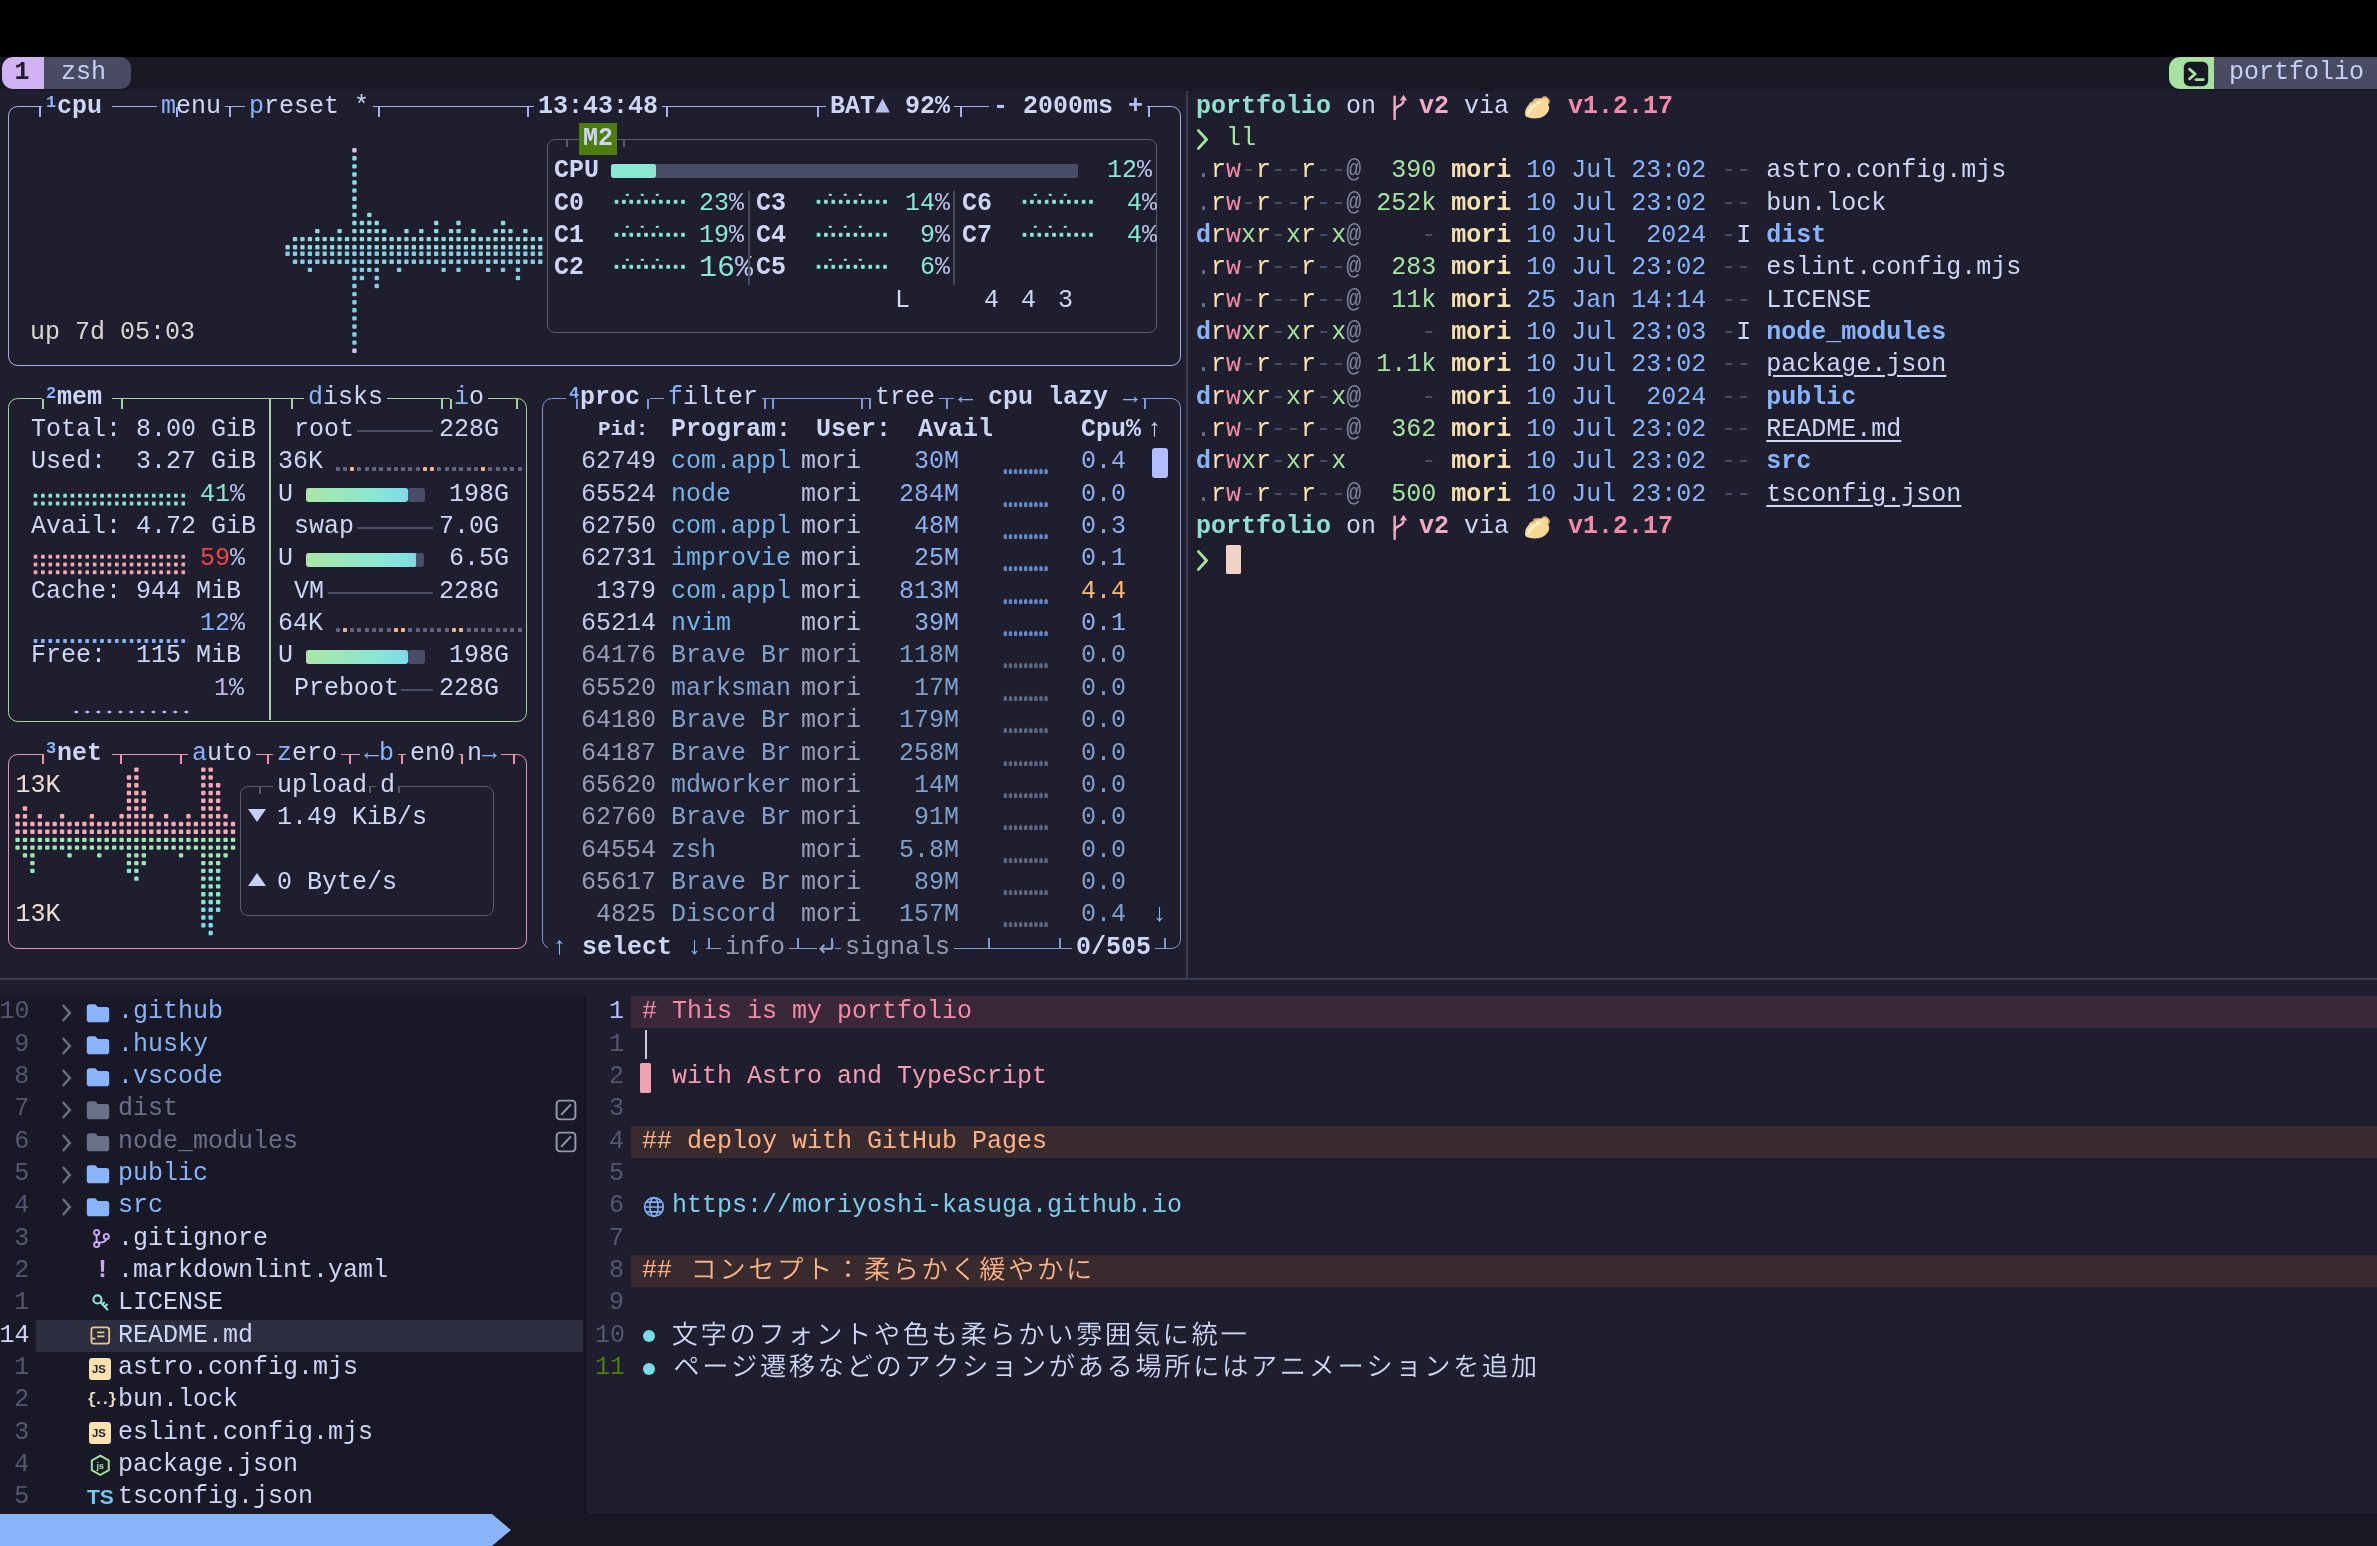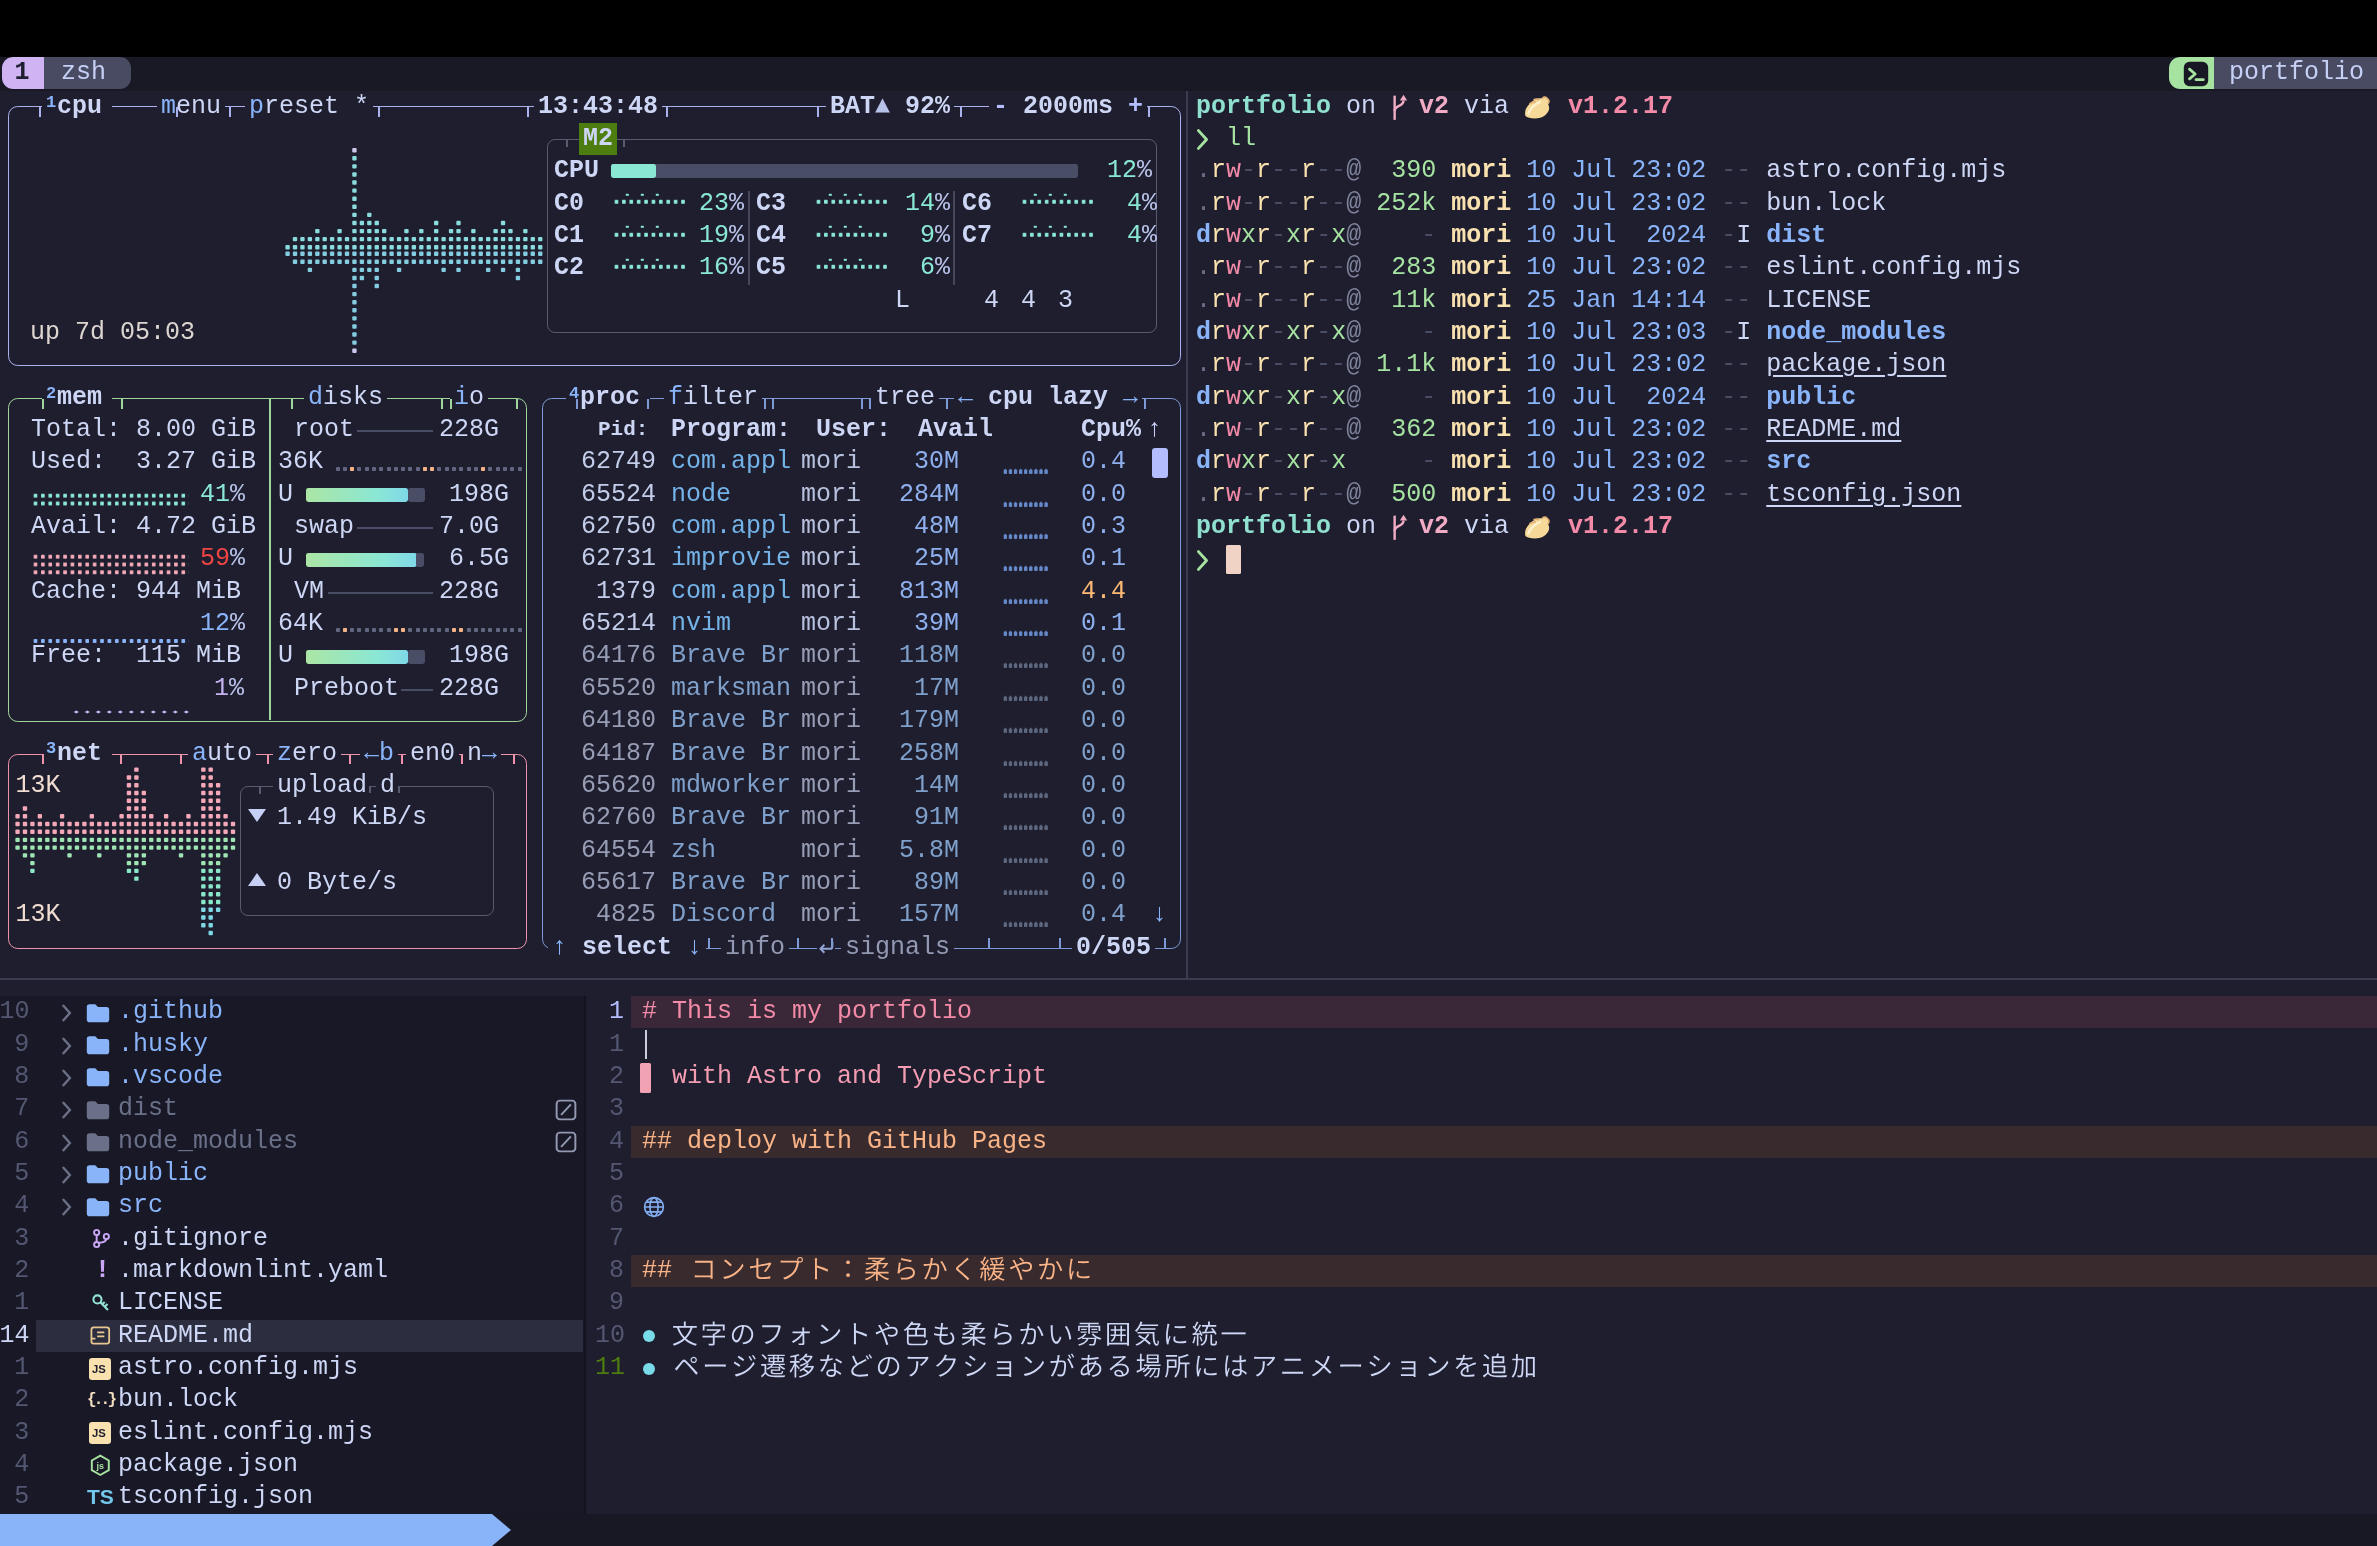--- a/index.html
+++ b/index.html
@@ -56,21 +56,21 @@
 <div style="position:absolute;left:612px;top:197px;width:73px;height:8px;background-image:radial-gradient(#8ae7d4 1.9px,transparent 2.2px);background-size:7.4px 8px;background-position:0.8px 0.8px"></div>
 <div style="position:absolute;left:619px;top:190px;width:49px;height:7.3px;background-image:radial-gradient(#8ae7d4 1.9px,transparent 2.2px);background-size:15px 8px;background-position:0.8px 0.8px"></div>
 <div class="t" style="left:699px;top:188px;font-size:25px;line-height:32px"><span style="color:#8ae7d4">23</span><span style="color:#b8c2e8">%</span></div>
 <div class="t" style="left:554px;top:220px;font-size:25px;line-height:32px"><span style="color:#cdd6f4;font-weight:700">C1</span></div>
 <div style="position:absolute;left:612px;top:230px;width:73px;height:8px;background-image:radial-gradient(#8ae7d4 1.9px,transparent 2.2px);background-size:7.4px 8px;background-position:0.8px 0.8px"></div>
 <div style="position:absolute;left:619px;top:222px;width:49px;height:7.3px;background-image:radial-gradient(#8ae7d4 1.9px,transparent 2.2px);background-size:15px 8px;background-position:0.8px 0.8px"></div>
 <div class="t" style="left:699px;top:220px;font-size:25px;line-height:32px"><span style="color:#8ae7d4">19</span><span style="color:#b8c2e8">%</span></div>
 <div class="t" style="left:554px;top:252px;font-size:25px;line-height:32px"><span style="color:#cdd6f4;font-weight:700">C2</span></div>
 <div style="position:absolute;left:612px;top:262px;width:73px;height:8px;background-image:radial-gradient(#8ae7d4 1.9px,transparent 2.2px);background-size:7.4px 8px;background-position:0.8px 0.8px"></div>
 <div style="position:absolute;left:619px;top:255px;width:49px;height:7.3px;background-image:radial-gradient(#8ae7d4 1.9px,transparent 2.2px);background-size:15px 8px;background-position:0.8px 0.8px"></div>
-<div class="t" style="left:699px;top:252px;font-size:25px;line-height:32px"><span style="color:#8ae7d4">16</span><span style="color:#b8c2e8">%</span></div>
+<div class="t" style="left:699px;top:252px;font-size:30px;line-height:32px"><span style="color:#8ae7d4">16</span><span style="color:#b8c2e8">%</span></div>
 <div class="t" style="left:756px;top:188px;font-size:25px;line-height:32px"><span style="color:#cdd6f4;font-weight:700">C3</span></div>
 <div style="position:absolute;left:814px;top:197px;width:73px;height:8px;background-image:radial-gradient(#8ae7d4 1.9px,transparent 2.2px);background-size:7.4px 8px;background-position:0.8px 0.8px"></div>
 <div style="position:absolute;left:822px;top:190px;width:49px;height:7.3px;background-image:radial-gradient(#8ae7d4 1.9px,transparent 2.2px);background-size:15px 8px;background-position:0.8px 0.8px"></div>
 <div class="t" style="left:905px;top:188px;font-size:25px;line-height:32px"><span style="color:#8ae7d4">14</span><span style="color:#b8c2e8">%</span></div>
 <div class="t" style="left:756px;top:220px;font-size:25px;line-height:32px"><span style="color:#cdd6f4;font-weight:700">C4</span></div>
 <div style="position:absolute;left:814px;top:230px;width:73px;height:8px;background-image:radial-gradient(#8ae7d4 1.9px,transparent 2.2px);background-size:7.4px 8px;background-position:0.8px 0.8px"></div>
 <div style="position:absolute;left:822px;top:222px;width:49px;height:7.3px;background-image:radial-gradient(#8ae7d4 1.9px,transparent 2.2px);background-size:15px 8px;background-position:0.8px 0.8px"></div>
 <div class="t" style="left:905px;top:220px;font-size:25px;line-height:32px"><span style="color:#8ae7d4">&nbsp;9</span><span style="color:#b8c2e8">%</span></div>
 <div class="t" style="left:756px;top:252px;font-size:25px;line-height:32px"><span style="color:#cdd6f4;font-weight:700">C5</span></div>
 <div style="position:absolute;left:814px;top:262px;width:73px;height:8px;background-image:radial-gradient(#8ae7d4 1.9px,transparent 2.2px);background-size:7.4px 8px;background-position:0.8px 0.8px"></div>
@@ -946,20 +946,21 @@
 <div class="t" style="left:672px;top:1061px;font-size:25px;line-height:32px"><span style="color:#f49cb1">with&nbsp;Astro&nbsp;and&nbsp;TypeScript</span></div>
 <div style="position:absolute;left:631px;top:1126px;width:1747px;height:32px;background:#392b2d;"></div>
 <div class="t" style="left:642px;top:1126px;font-size:25px;line-height:32px"><span style="color:#fab387">##&nbsp;deploy&nbsp;with&nbsp;GitHub&nbsp;Pages</span></div>
 <svg style="left:643px;top:1196px" width="22" height="22" viewBox="0 0 27 27">
 <g stroke="#84aef2" stroke-width="2" fill="none">
 <circle cx="13.5" cy="13.5" r="11.5"></circle>
         <ellipse cx="13.5" cy="13.5" rx="5" ry="11.5"></ellipse>
 <path d="M2.5 13.5 h22 M4.5 7.5 h18 M4.5 19.5 h18"></path>
       </g>
     </svg>
+<div class="t" style="left:672px;top:1190px;font-size:25px;line-height:32px"><span style="color:#7fcdec">https://moriyoshi-kasuga.github.io</span></div>
 <div style="position:absolute;left:631px;top:1255px;width:1747px;height:32px;background:#392b2d;"></div>
 <div class="t" style="left:642px;top:1255px;font-size:25px;line-height:32px"><span style="color:#fab387">##</span></div>
 <div style="position:absolute;left:643px;top:1330px;width:12px;height:12px;border-radius:50%;background:#7adbe8"></div>
 <div style="position:absolute;left:643px;top:1363px;width:12px;height:12px;border-radius:50%;background:#7adbe8"></div>
 <svg style="left:687px;top:1255px" width="408" height="32" viewBox="0 0 505 40">
       <g fill="#fab387" transform="translate(0,29.5)">
         <path transform="translate(0.0,0)" d="M7.6 -22.4Q8.4 -22.3 9.4 -22.2Q10.4 -22.2 11.1 -22.2H27.2Q27.8 -22.2 28.5 -22.2Q29.1 -22.2 29.6 -22.2Q29.6 -21.7 29.5 -21Q29.5 -20.3 29.5 -19.8V-2.8Q29.5 -2 29.6 -1Q29.6 -0.1 29.6 0.2H26.9Q27 -0.1 27 -0.9Q27 -1.7 27 -2.6V-19.8H11.1Q10.3 -19.8 9.2 -19.8Q8.2 -19.7 7.6 -19.7ZM7.2 -4.2Q7.8 -4.2 8.8 -4.1Q9.8 -4 10.8 -4H28.3V-1.6H10.8Q9.8 -1.6 8.8 -1.6Q7.8 -1.6 7.2 -1.5Z"></path>
         <path transform="translate(36.1,0)" d="M9.3 -23.9Q10.2 -23.3 11.3 -22.5Q12.5 -21.6 13.6 -20.6Q14.8 -19.6 15.9 -18.7Q17 -17.8 17.6 -17.2L15.8 -15.3Q15.1 -15.9 14.1 -16.8Q13.1 -17.7 12 -18.7Q10.8 -19.7 9.7 -20.6Q8.5 -21.5 7.6 -22.1ZM6.7 -1.9Q9.6 -2.3 12 -3.1Q14.4 -3.9 16.3 -4.9Q18.3 -5.8 19.8 -6.8Q22.3 -8.4 24.4 -10.4Q26.5 -12.4 28.1 -14.6Q29.7 -16.8 30.6 -18.8L32.1 -16.2Q31 -14.2 29.4 -12.1Q27.8 -10 25.7 -8.1Q23.7 -6.2 21.2 -4.6Q19.6 -3.6 17.6 -2.6Q15.7 -1.6 13.4 -0.8Q11 0 8.2 0.5Z"></path>
         <path transform="translate(72.2,0)" d="M12 -4.2Q12 -5 12 -6.4Q12 -7.8 12 -9.5Q12 -11.2 12 -13.1Q12 -15 12 -16.8Q12 -18.6 12 -20.1Q12 -21.5 12 -22.4Q12 -22.8 12 -23.3Q12 -23.8 12 -24.3Q11.9 -24.8 11.8 -25.3H14.7Q14.6 -24.6 14.5 -23.8Q14.5 -23.1 14.5 -22.4Q14.5 -21.5 14.5 -20.1Q14.5 -18.7 14.5 -17Q14.5 -15.3 14.5 -13.5Q14.5 -11.7 14.5 -10Q14.5 -8.3 14.5 -7Q14.5 -5.6 14.5 -4.8Q14.5 -3.7 14.8 -3Q15.2 -2.4 16.3 -2.1Q17.3 -1.8 19.3 -1.8Q21.2 -1.8 22.9 -1.9Q24.6 -2 26.3 -2.2Q27.9 -2.5 29.5 -2.8L29.4 -0.2Q27.9 0 26.3 0.2Q24.8 0.4 23 0.4Q21.2 0.5 19.1 0.5Q16.9 0.5 15.5 0.2Q14.1 -0.1 13.3 -0.7Q12.6 -1.3 12.3 -2.1Q12 -3 12 -4.2ZM30.9 -18.9Q30.7 -18.6 30.5 -18.3Q30.3 -17.9 30.1 -17.6Q29.5 -16.6 28.8 -15.4Q28 -14.2 27.2 -12.9Q26.3 -11.6 25.3 -10.4Q24.4 -9.1 23.4 -8.1L21.3 -9.3Q22.5 -10.5 23.7 -12Q24.9 -13.5 25.8 -14.9Q26.7 -16.3 27.2 -17.3Q27 -17.3 25.9 -17Q24.8 -16.8 23 -16.5Q21.2 -16.1 19.1 -15.7Q17 -15.3 14.7 -14.8Q12.5 -14.3 10.5 -13.9Q8.4 -13.5 6.8 -13.2Q5.2 -12.9 4.4 -12.7L3.9 -15.2Q4.8 -15.3 6.4 -15.6Q8 -15.8 10 -16.2Q12 -16.6 14.2 -17Q16.4 -17.4 18.5 -17.9Q20.6 -18.3 22.5 -18.7Q24.3 -19 25.6 -19.3Q26.9 -19.6 27.4 -19.7Q27.9 -19.8 28.4 -19.9Q28.8 -20.1 29.1 -20.2Z"></path>
         <path transform="translate(108.3,0)" d="M28.3 -23.5Q28.3 -22.6 29 -21.9Q29.6 -21.3 30.5 -21.3Q31.4 -21.3 32.1 -21.9Q32.7 -22.6 32.7 -23.5Q32.7 -24.4 32.1 -25.1Q31.4 -25.7 30.5 -25.7Q29.6 -25.7 29 -25.1Q28.3 -24.4 28.3 -23.5ZM26.9 -23.5Q26.9 -24.5 27.4 -25.3Q27.9 -26.2 28.7 -26.6Q29.5 -27.1 30.5 -27.1Q31.5 -27.1 32.4 -26.6Q33.2 -26.2 33.7 -25.3Q34.2 -24.5 34.2 -23.5Q34.2 -22.5 33.7 -21.7Q33.2 -20.8 32.4 -20.3Q31.5 -19.9 30.5 -19.9Q29.5 -19.9 28.7 -20.3Q27.9 -20.8 27.4 -21.7Q26.9 -22.5 26.9 -23.5ZM29.6 -21.3Q29.4 -21 29.3 -20.6Q29.2 -20.3 29.1 -19.8Q28.9 -18.5 28.4 -16.9Q28 -15.3 27.4 -13.7Q26.8 -12 26 -10.5Q25.2 -8.9 24.2 -7.7Q22.7 -5.8 20.9 -4.1Q19.1 -2.5 16.7 -1.2Q14.4 0.1 11.4 1.1L9.3 -1.2Q12.5 -2 14.8 -3.2Q17.2 -4.3 19 -5.8Q20.7 -7.3 22.1 -9.1Q23.3 -10.6 24.2 -12.5Q25.1 -14.5 25.6 -16.4Q26.2 -18.4 26.5 -20Q26 -20 24.7 -20Q23.4 -20 21.6 -20Q19.9 -20 17.9 -20Q16 -20 14.2 -20Q12.5 -20 11.2 -20Q9.9 -20 9.5 -20Q8.5 -20 7.7 -20Q6.9 -19.9 6.3 -19.9V-22.6Q6.8 -22.5 7.3 -22.5Q7.8 -22.4 8.4 -22.4Q9 -22.3 9.5 -22.3Q9.9 -22.3 10.9 -22.3Q11.9 -22.3 13.3 -22.3Q14.7 -22.3 16.3 -22.3Q17.9 -22.3 19.5 -22.3Q21.1 -22.3 22.5 -22.3Q23.9 -22.3 24.9 -22.3Q25.8 -22.3 26.1 -22.3Q26.5 -22.3 26.9 -22.4Q27.3 -22.4 27.8 -22.5Z"></path>

